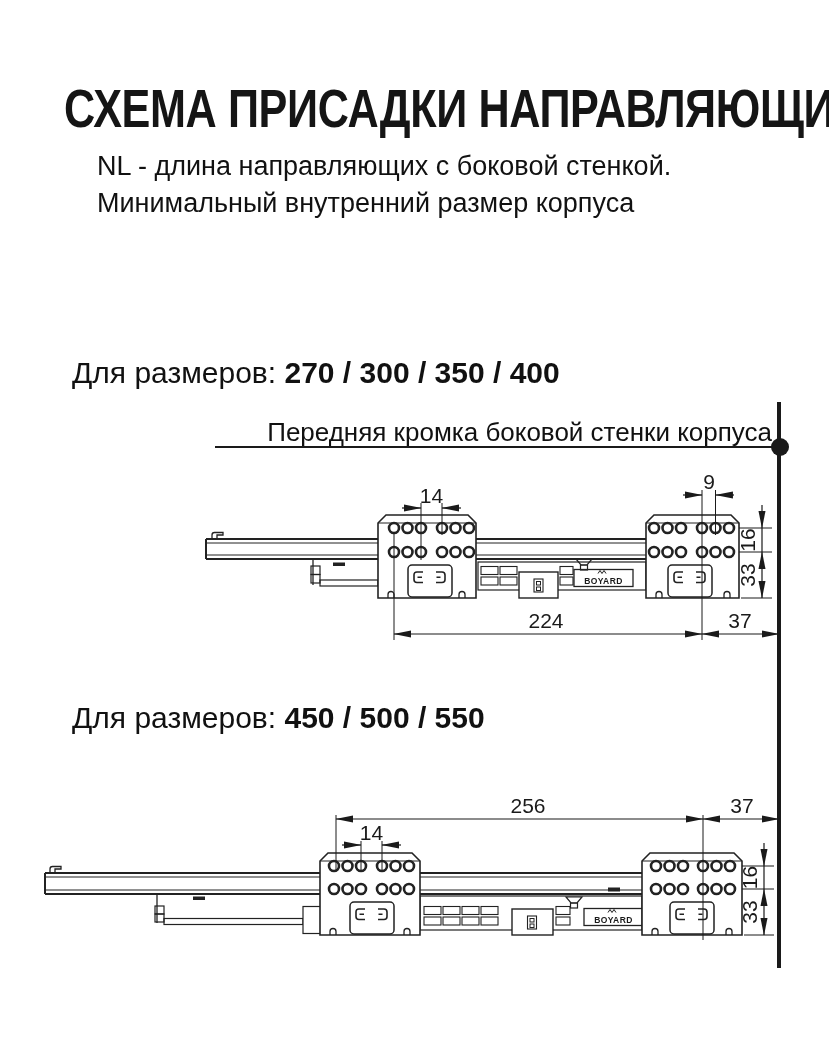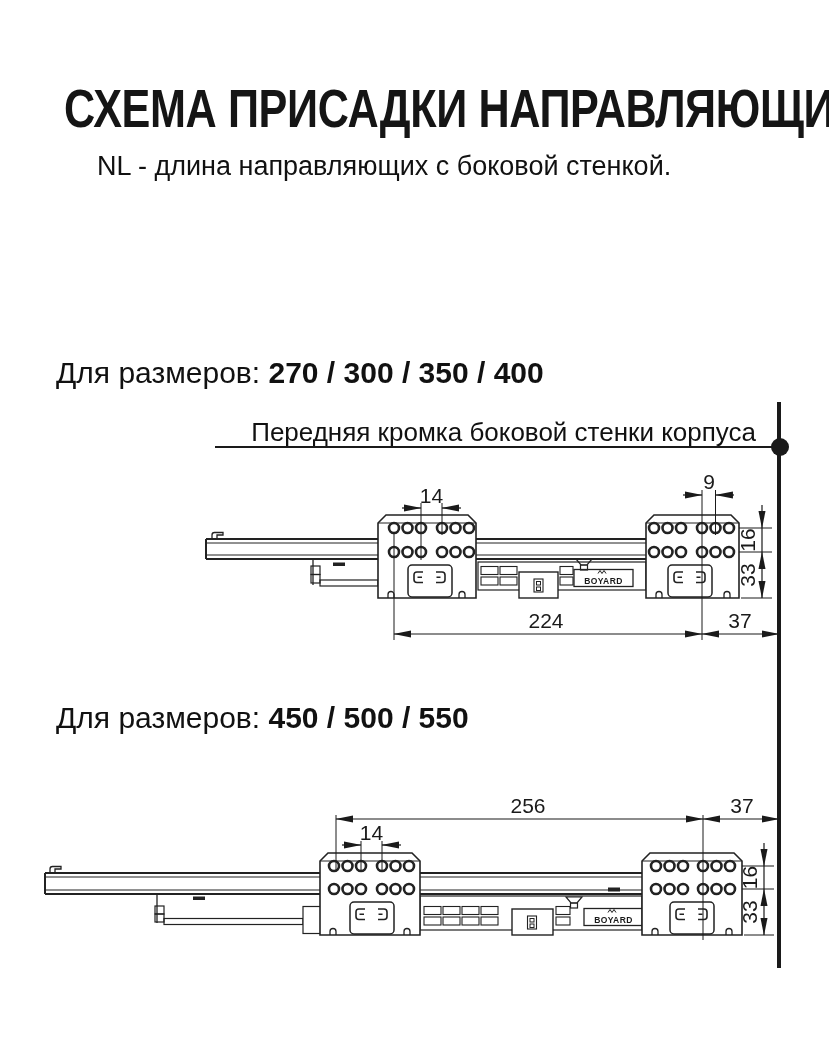--- a/index.html
+++ b/index.html
@@ -14,27 +14,27 @@
     font-size:54px;font-weight:bold;line-height:48px;white-space:nowrap;
     letter-spacing:-0.5px;
     transform:scaleX(0.80);transform-origin:left top;
     color:#151515;
   }
   #subtitle{
     left:66px;top:148px;width:620px;
     font-size:27px;line-height:37px;color:#111;margin-left:31px;
   }
   .section-label{
-    left:56px;font-size:30px;color:#111;white-space:nowrap;
+    left:72px;font-size:30px;color:#111;white-space:nowrap;
   }
   .section-label b{font-weight:bold;}
   #section1-label{top:356px;}
   #section2-label{top:701px;text-align:right;}
   #front-edge-label{
-    left:240px;top:417px;width:516px;text-align:right;
+    left:256px;top:417px;width:516px;text-align:right;
     font-size:26px;color:#111;white-space:nowrap;
   }
   #front-edge-line{
     left:215px;top:446px;width:564px;height:2px;background:#1a1a1a;
   }
   #front-edge-vline{
     left:777px;top:402px;width:4px;height:566px;background:#1a1a1a;
   }
   #ref-dot{
     left:771px;top:438px;width:18px;height:18px;border-radius:50%;background:#1a1a1a;
@@ -48,20 +48,21 @@
     font-family:"Liberation Sans","DejaVu Sans",sans-serif;
     font-size:8.5px;font-weight:bold;letter-spacing:0.4px;fill:#1a1a1a;stroke:none;
   }
 </style>
 </head>
 <body>
 
 <div class="abs" id="title">СХЕМА ПРИСАДКИ НАПРАВЛЯЮЩИХ</div>
 <div class="abs" id="subtitle">
   <div>NL - длина направляющих с боковой стенкой.</div>
+  <div>Минимальный внутренний размер корпуса</div>
 </div>
 
 <div class="abs section-label" id="section1-label"><span>Для размеров: </span><b>270 / 300 / 350 / 400</b></div>
 
 <div class="abs" id="front-edge-vline"></div>
 <div class="abs" id="front-edge-line"></div>
 <div class="abs" id="ref-dot"></div>
 <div class="abs" id="front-edge-label">Передняя кромка боковой стенки корпуса</div>
 
 <div class="abs section-label" id="section2-label"><span>Для размеров: </span><b>450 / 500 / 550</b></div>

